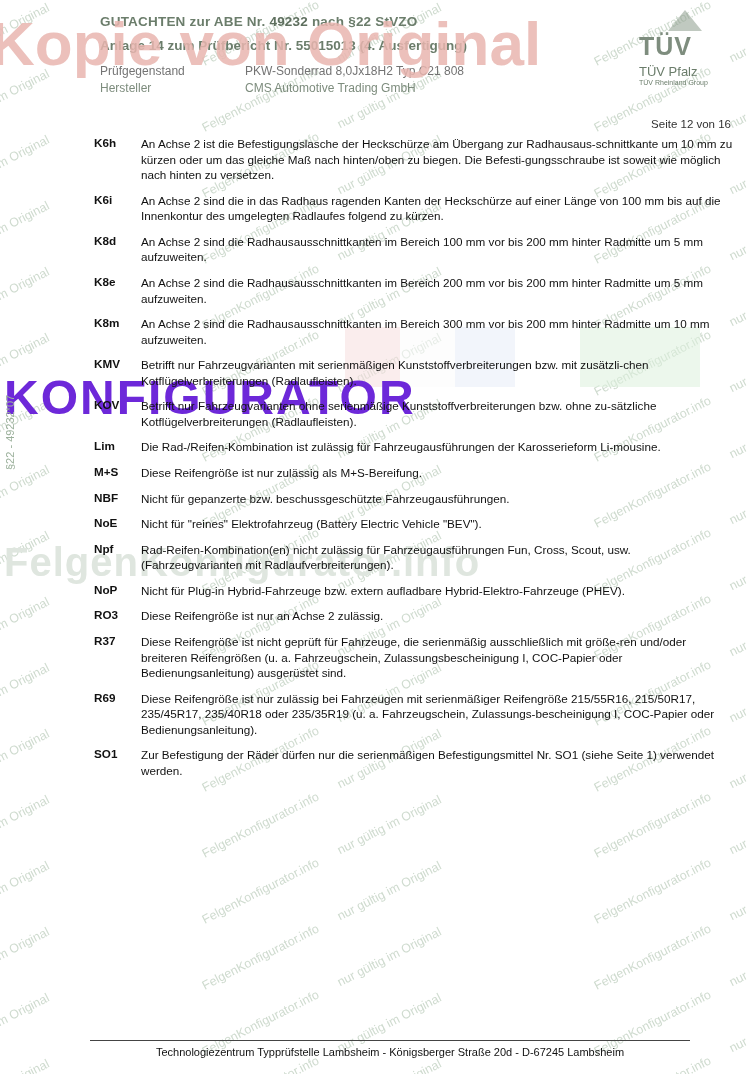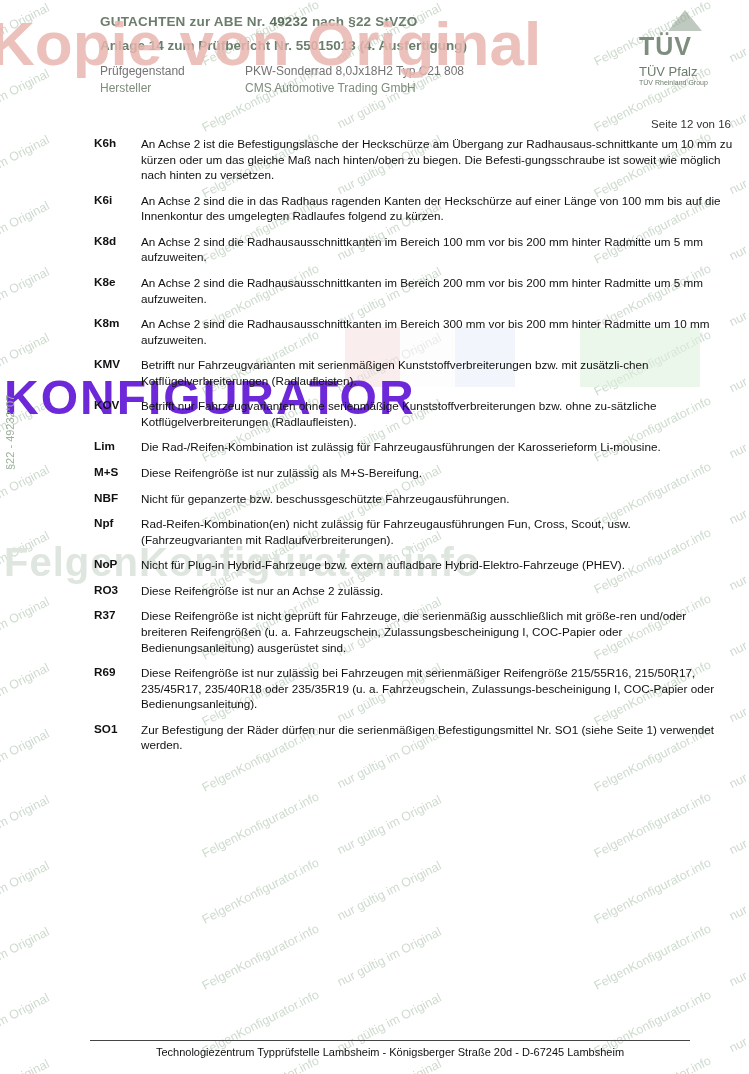--- a/index.html
+++ b/index.html
@@ -315,20 +315,24 @@
       </div>
       <div class="entry">
         <div class="code">M+S</div>
         <div class="txt">Diese Reifengröße ist nur zulässig als M+S-Bereifung.</div>
       </div>
       <div class="entry">
         <div class="code">NBF</div>
         <div class="txt">Nicht für gepanzerte bzw. beschussgeschützte Fahrzeugausführungen.</div>
       </div>
       <div class="entry">
+        <div class="code">NoE</div>
+        <div class="txt">Nicht für "reines" Elektrofahrzeug (Battery Electric Vehicle "BEV").</div>
+      </div>
+      <div class="entry">
         <div class="code">Npf</div>
         <div class="txt">Rad-Reifen-Kombination(en) nicht zulässig für Fahrzeugausführungen Fun, Cross, Scout, usw. (Fahrzeugvarianten mit Radlaufverbreiterungen).</div>
       </div>
       <div class="entry">
         <div class="code">NoP</div>
         <div class="txt">Nicht für Plug-in Hybrid-Fahrzeuge bzw. extern aufladbare Hybrid-Elektro-Fahrzeuge (PHEV).</div>
       </div>
       <div class="entry">
         <div class="code">RO3</div>
         <div class="txt">Diese Reifengröße ist nur an Achse 2 zulässig.</div>

